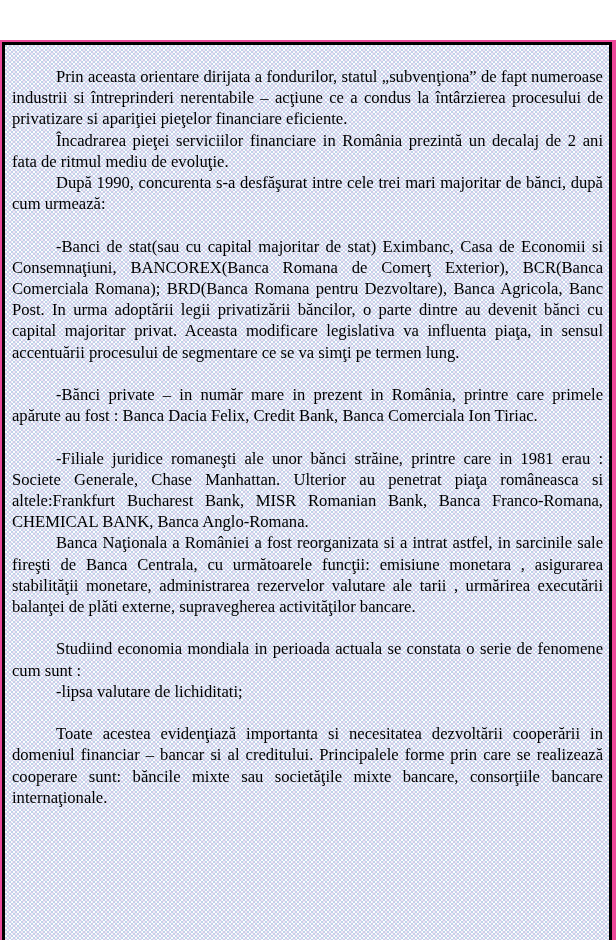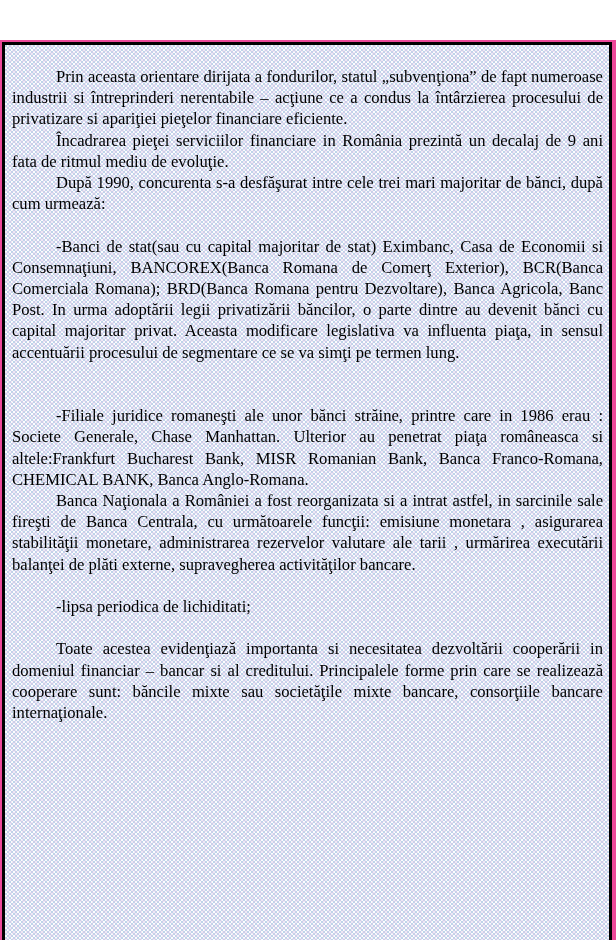--- a/index.html
+++ b/index.html
@@ -53,27 +53,29 @@
     text-indent: 0;
   }
 </style>
 </head>
 <body>
 
 <div class="page">
   <div class="text-box">
     <div class="content">
         <p>Prin aceasta orientare dirijata a fondurilor, statul „subvenţiona” de fapt numeroase industrii si întreprinderi nerentabile – acţiune ce a condus la întârzierea procesului de privatizare si apariţiei pieţelor financiare eficiente.</p>
-        <p>Încadrarea pieţei serviciilor financiare in România prezintă un decalaj de 9 ani fata de ritmul mediu de evoluţie.</p>
+        <p>Încadrarea pieţei serviciilor financiare in România prezintă un decalaj de 2 ani fata de ritmul mediu de evoluţie.</p>
         <p>După 1990, concurenta s-a desfăşurat intre cele trei mari majoritar de bănci, după cum urmează:</p>
         <p class="blank"></p>
         <p>-Banci de stat(sau cu capital majoritar de stat) Eximbanc, Casa de Economii si Consemnaţiuni, BANCOREX(Banca Romana de Comerţ Exterior), BCR(Banca Comerciala Romana); BRD(Banca Romana pentru Dezvoltare), Banca Agricola, Banc Post. In urma adoptării legii privatizării băncilor, o parte dintre au devenit bănci cu capital majoritar privat. Aceasta modificare legislativa va influenta piaţa, in sensul accentuării procesului de segmentare ce se va simţi pe termen lung.</p>
         <p class="blank"></p>
+        <p>-Bănci private – in număr mare in prezent  in România, printre care primele apărute au fost : Banca Dacia Felix, Credit Bank, Banca Comerciala Ion Tiriac.</p>
         <p class="blank"></p>
-        <p>-Filiale juridice romaneşti ale unor bănci străine, printre care in 1986 erau : Societe Generale, Chase Manhattan. Ulterior au penetrat piaţa româneasca si altele:Frankfurt Bucharest Bank, MISR Romanian Bank, Banca Franco-Romana, CHEMICAL BANK, Banca Anglo-Romana.</p>
+        <p>-Filiale juridice romaneşti ale unor bănci străine, printre care in 1981 erau : Societe Generale, Chase Manhattan. Ulterior au penetrat piaţa româneasca si altele:Frankfurt Bucharest Bank, MISR Romanian Bank, Banca Franco-Romana, CHEMICAL BANK, Banca Anglo-Romana.</p>
         <p>Banca Naţionala a României a fost reorganizata si a intrat astfel, in sarcinile sale fireşti de Banca Centrala, cu următoarele funcţii: emisiune monetara , asigurarea stabilităţii monetare, administrarea rezervelor valutare ale tarii , urmărirea executării balanţei de plăti externe, supravegherea activităţilor bancare.</p>
         <p class="blank"></p>
-        <p>-lipsa periodica de lichiditati;</p>
+        <p>Studiind economia mondiala in perioada actuala se constata o serie de fenomene cum sunt :</p>
+        <p>-lipsa valutare de lichiditati;</p>
         <p class="blank"></p>
         <p>Toate acestea evidenţiază importanta si necesitatea dezvoltării cooperării in domeniul financiar – bancar si al creditului. Principalele forme prin care se realizează cooperare sunt: băncile mixte sau societăţile mixte bancare, consorţiile bancare internaţionale.</p>
       </div>
   </div>
 </div>
 
 </body></html>

